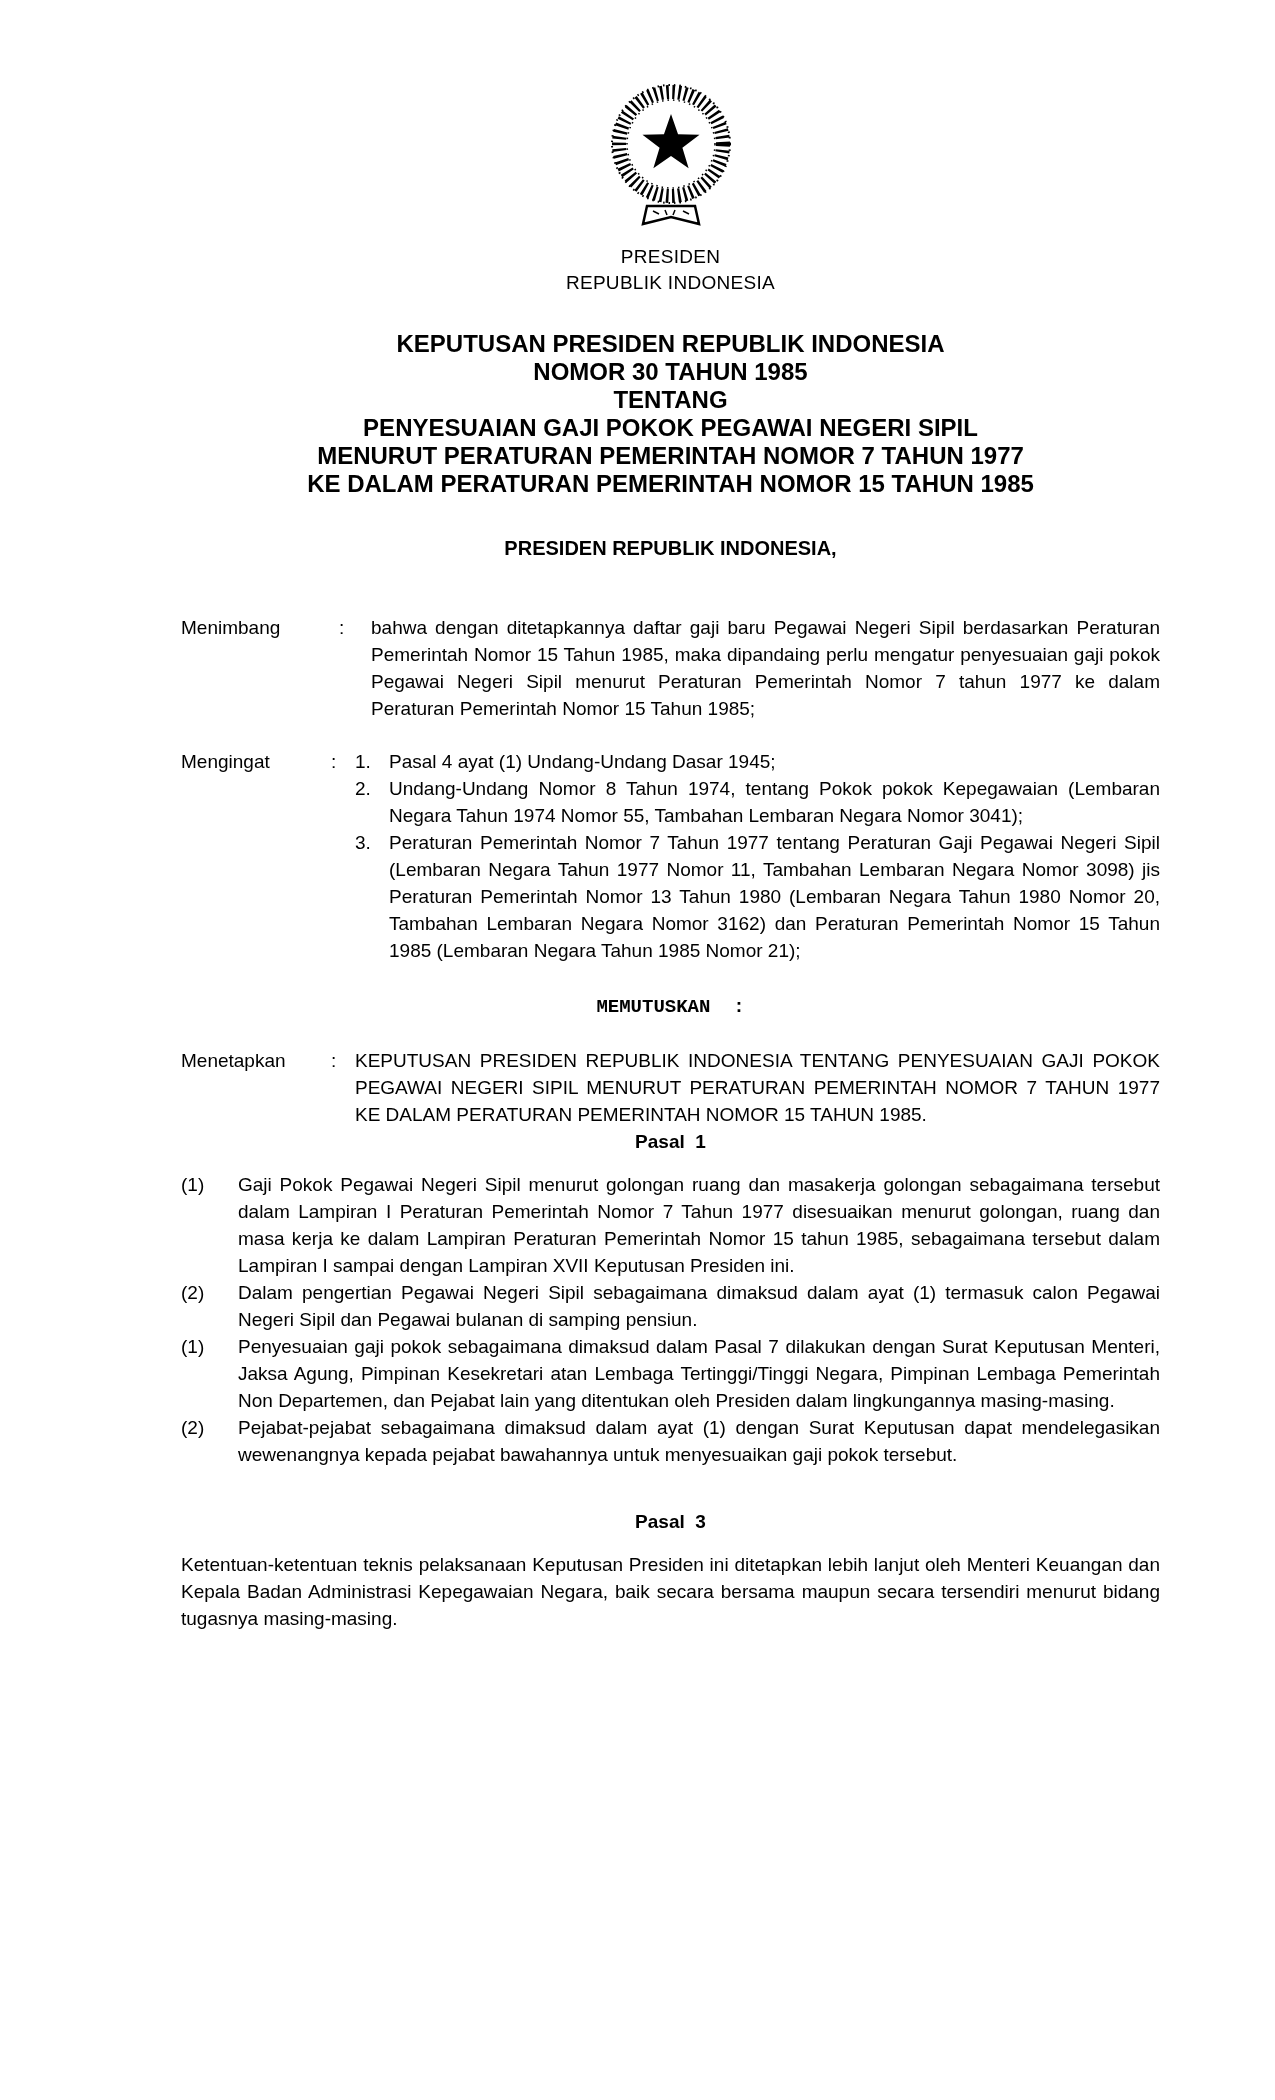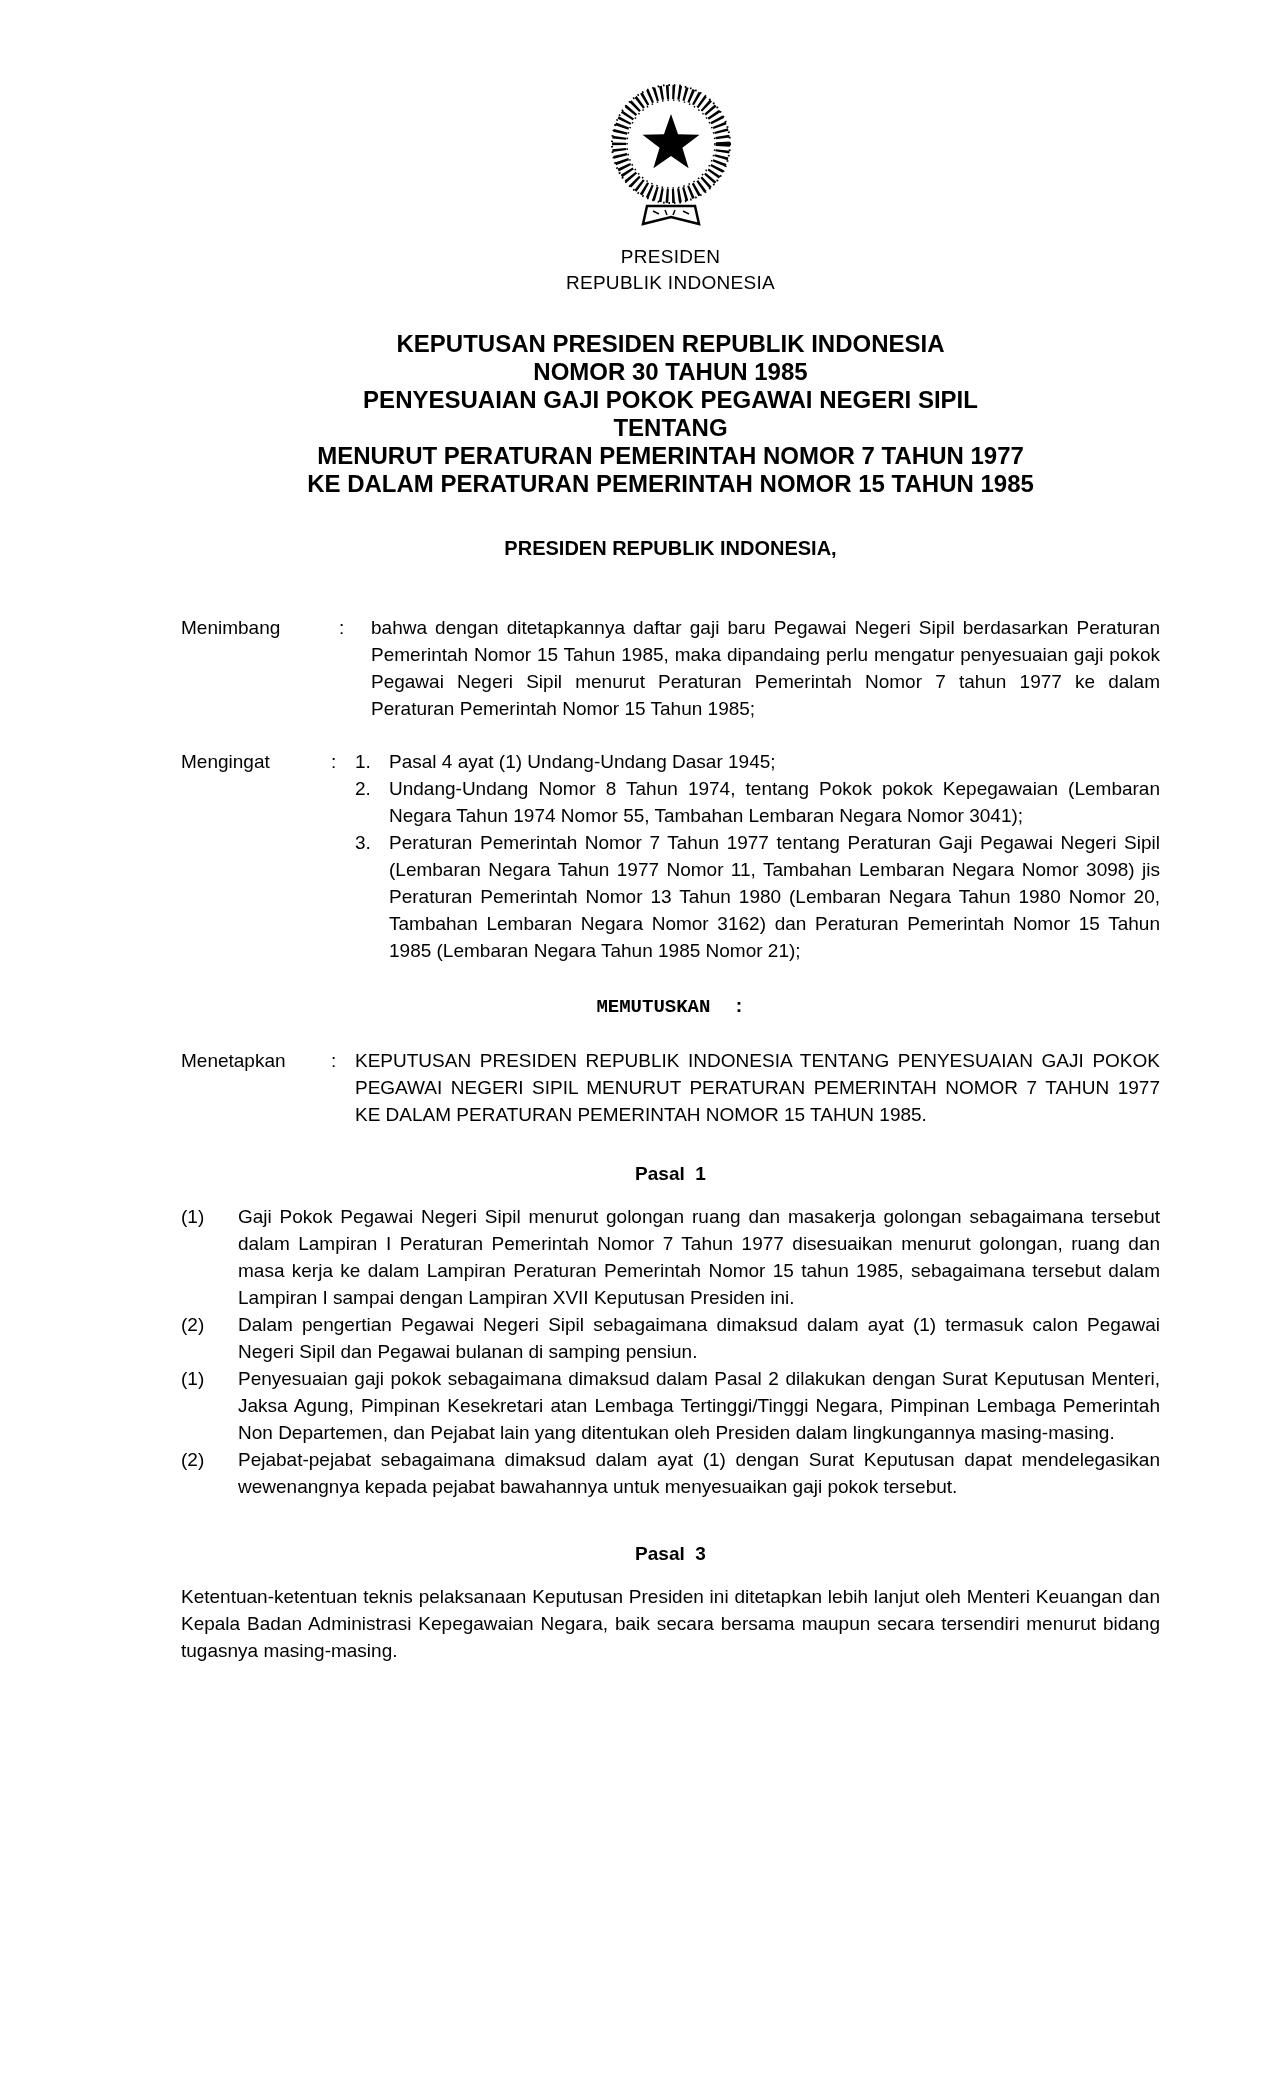--- a/index.html
+++ b/index.html
@@ -21,21 +21,21 @@
   .hdr-line { font-size: 19px; line-height: 26px; letter-spacing: 0.3px; }
   .title-block { text-align: center; font-weight: bold; font-size: 24px; line-height: 28px; margin-top: 34px; }
   .subject { text-align: center; font-weight: bold; font-size: 20px; line-height: 28px; margin-top: 36px; }
   .preamble-row { display: grid; grid-template-columns: 150px 24px 1fr; margin-top: 26px; align-items: start; }
   .plabel { text-align: left; }
   .pcolon { text-align: left; }
   .ptext { }
   .just { text-align: justify; }
   .num-list .num-row { display: grid; grid-template-columns: 34px 1fr; align-items: start; }
   .memutuskan { text-align: center; font-weight: bold; margin-top: 30px; white-space: pre-wrap; font-family: Liberation Mono, monospace; }
-  .pasal-heading { text-align: center; font-weight: bold; margin-top: 32px; margin-bottom: 16px; white-space: pre-wrap; }
+  .pasal-heading { text-align: center; font-weight: bold; margin-bottom: 16px; white-space: pre-wrap; }
   .clause-row { display: grid; grid-template-columns: 57px 1fr; align-items: start; }
   .closing { text-align: justify; }
 </style>
 </head>
 <body>
 
 <div class="page">
 
   <header class="doc-header">
     <div class="emblem-wrap">
@@ -51,22 +51,22 @@
         <path d="M52,131 L58,134 M64,130 L66,135 M74,130 L72,135 M82,131 L88,134" stroke="#000000" stroke-width="1.5" fill="none"></path>
       </svg>
     </div>
     <div class="hdr-line">PRESIDEN</div>
     <div class="hdr-line">REPUBLIK INDONESIA</div>
   </header>
 
   <section class="title-block">
     <div>KEPUTUSAN PRESIDEN REPUBLIK INDONESIA</div>
     <div>NOMOR 30 TAHUN 1985</div>
+    <div>TENTANG</div>
     <div>PENYESUAIAN GAJI POKOK PEGAWAI NEGERI SIPIL</div>
-    <div>TENTANG</div>
     <div>MENURUT PERATURAN PEMERINTAH NOMOR 7 TAHUN 1977</div>
     <div>KE DALAM PERATURAN PEMERINTAH NOMOR 15 TAHUN 1985</div>
   </section>
 
   <div class="subject">PRESIDEN REPUBLIK INDONESIA,</div>
 
   <div class="preamble-row" style="margin-top:52px;gap:8px;">
     <div class="plabel">Menimbang</div>
     <div class="pcolon">:</div>
     <div class="ptext just">bahwa dengan ditetapkannya daftar gaji baru Pegawai Negeri Sipil berdasarkan Peraturan Pemerintah Nomor 15 Tahun 1985, maka dipandaing perlu mengatur penyesuaian gaji pokok Pegawai Negeri Sipil menurut Peraturan Pemerintah Nomor 7 tahun 1977 ke dalam Peraturan Pemerintah Nomor 15 Tahun 1985;</div>
@@ -106,21 +106,21 @@
     <div class="just">Gaji Pokok Pegawai Negeri Sipil menurut golongan ruang dan masakerja golongan sebagaimana tersebut dalam Lampiran I Peraturan Pemerintah Nomor 7 Tahun 1977 disesuaikan menurut golongan, ruang dan masa kerja ke dalam Lampiran Peraturan Pemerintah Nomor 15 tahun 1985, sebagaimana tersebut dalam Lampiran I sampai dengan Lampiran XVII Keputusan Presiden ini.</div>
   </div>
   <div class="clause-row">
     <div>(2)</div>
     <div class="just">Dalam pengertian Pegawai Negeri Sipil sebagaimana dimaksud dalam ayat (1) termasuk calon Pegawai Negeri Sipil dan Pegawai bulanan di samping pensiun.</div>
   </div>
 
 
   <div class="clause-row">
     <div>(1)</div>
-    <div class="just">Penyesuaian gaji pokok sebagaimana dimaksud dalam Pasal 2 dilakukan dengan Surat Keputusan Menteri, Jaksa Agung, Pimpinan Kesekretari atan Lembaga Tertinggi/Tinggi Negara, Pimpinan Lembaga Pemerintah Non Departemen, dan Pejabat lain yang ditentukan oleh Presiden dalam lingkungannya masing-masing.</div>
+    <div class="just">Penyesuaian gaji pokok sebagaimana dimaksud dalam Pasal 7 dilakukan dengan Surat Keputusan Menteri, Jaksa Agung, Pimpinan Kesekretari atan Lembaga Tertinggi/Tinggi Negara, Pimpinan Lembaga Pemerintah Non Departemen, dan Pejabat lain yang ditentukan oleh Presiden dalam lingkungannya masing-masing.</div>
   </div>
   <div class="clause-row">
     <div>(2)</div>
     <div class="just">Pejabat-pejabat sebagaimana dimaksud dalam ayat (1) dengan Surat Keputusan dapat mendelegasikan wewenangnya kepada pejabat bawahannya untuk menyesuaikan gaji pokok tersebut.</div>
   </div>
 
   <div class="pasal-heading" style="margin-top:40px;">Pasal  3</div>
 
   <p class="closing">Ketentuan-ketentuan teknis pelaksanaan Keputusan Presiden ini ditetapkan lebih lanjut oleh Menteri Keuangan dan Kepala Badan Administrasi Kepegawaian Negara, baik secara bersama maupun secara tersendiri menurut bidang tugasnya masing-masing.</p>
 

